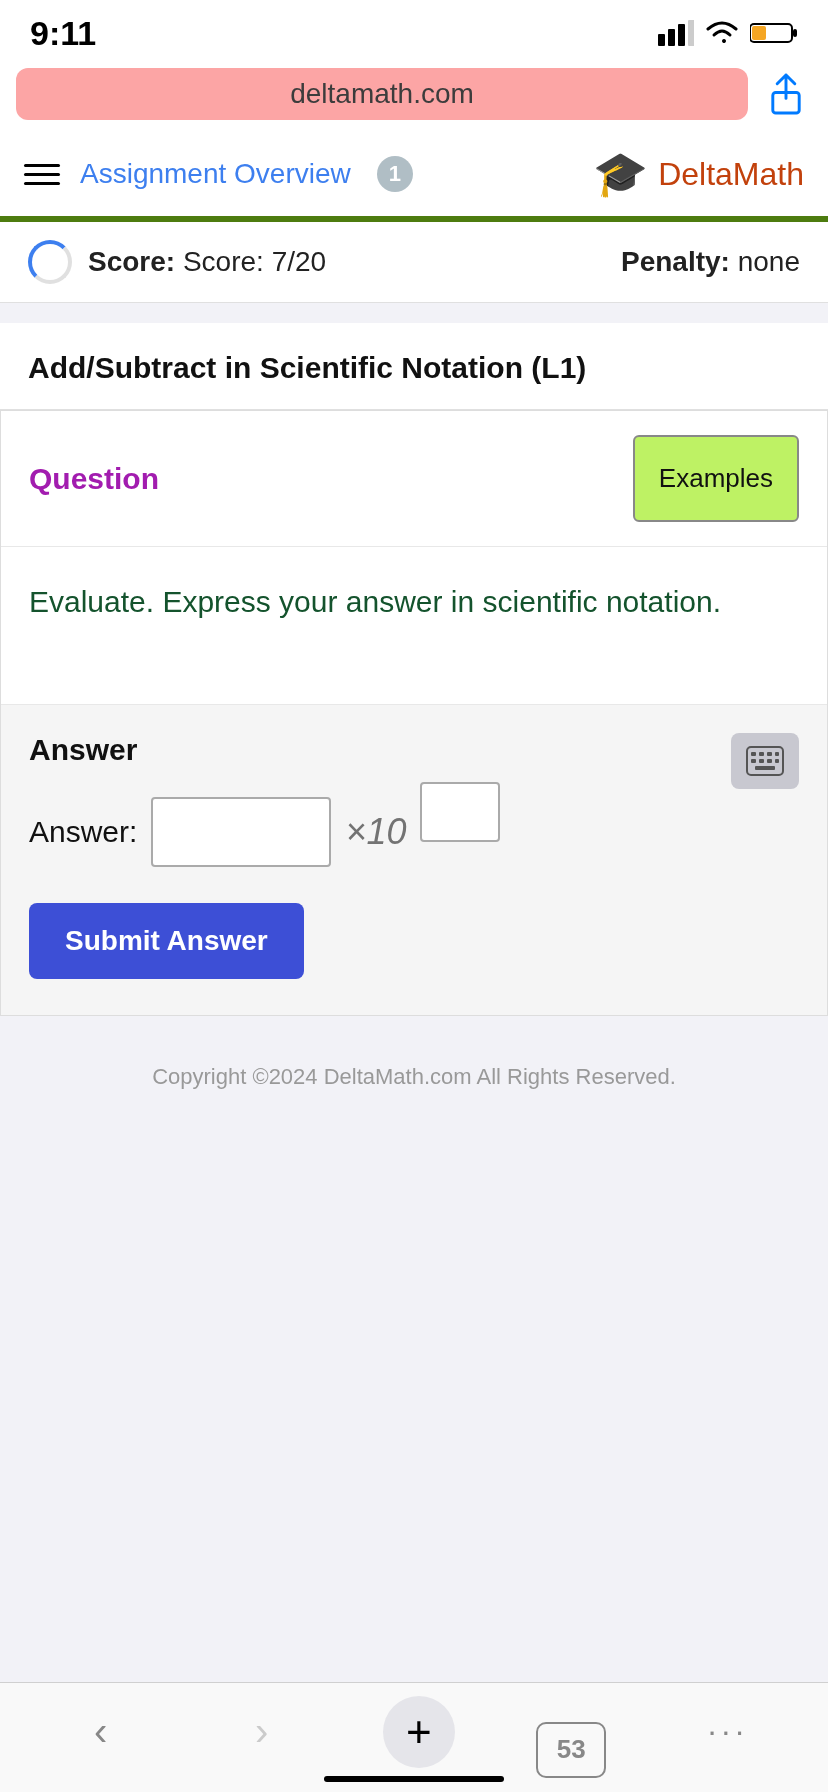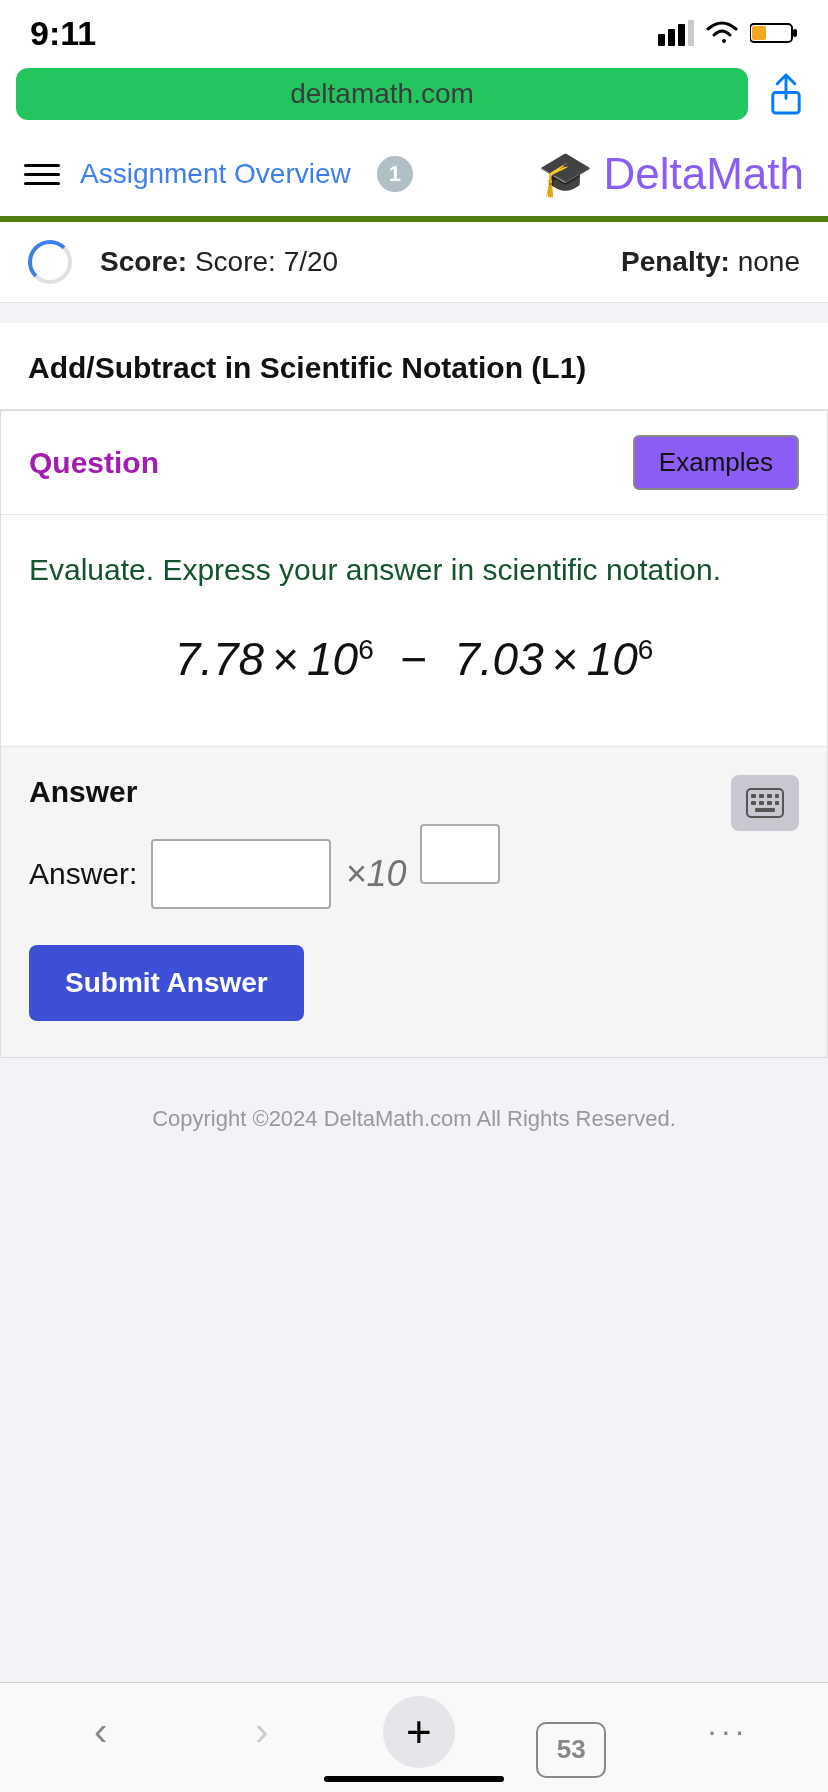--- a/index.html
+++ b/index.html
@@ -36,21 +36,21 @@
     
     .address-bar-wrap {
       background: #fff;
       padding: 8px 16px 12px 16px;
       display: flex;
       align-items: center;
       gap: 12px;
     }
     .address-bar {
       flex: 1;
-      background: #22c55e;
+      background: #fca5a5;
       border-radius: 12px;
       padding: 10px 20px;
       display: flex;
       align-items: center;
       justify-content: center;
     }
     .address-text {
       font-size: 28px;
       color: #3c3c3c;
     }
@@ -105,41 +105,41 @@
     .logo-wrap {
       display: flex;
       align-items: center;
       gap: 10px;
       margin-left: auto;
     }
     .logo-icon {
       font-size: 44px;
     }
     .logo-text {
-      font-size: 44px;
+      font-size: 32px;
       font-weight: 700;
-      color: #8b5cf6;
+      color: #c2410c;
     }
     .logo-text span {
       font-weight: 400;
     }
 
     
     .score-bar {
       background: #fff;
       display: flex;
       align-items: center;
       justify-content: space-between;
       padding: 18px 28px;
       border-bottom: 1px solid #e0e0e0;
     }
     .score-left {
       display: flex;
       align-items: center;
-      gap: 28px;
+      gap: 16px;
     }
     .score-circle {
       width: 44px;
       height: 44px;
       border-radius: 50%;
       border: 4px solid #e0e0e0;
       border-top-color: #3d7fef;
       border-left-color: #3d7fef;
     }
     .score-text {
@@ -184,23 +184,23 @@
       border-bottom: 1px solid #e8e8e8;
     }
     .question-label {
       font-size: 30px;
       font-weight: 700;
       color: #a21caf;
     }
     .examples-btn {
       border: 2px solid #888;
       border-radius: 6px;
-      padding: 10px 24px;
+      padding: 26px 24px;
       font-size: 26px;
-      background: #8b5cf6;
+      background: #bef264;
       color: #111;
       cursor: pointer;
     }
 
     
     .question-body {
       padding: 32px 28px 40px 28px;
       border-bottom: 1px solid #e8e8e8;
     }
     .question-prompt {
@@ -461,29 +461,20 @@
 
   <div class="question-card">
 
     <div class="question-header">
       <span class="question-label">Question</span>
       <button class="examples-btn">Examples</button>
     </div>
 
     <div class="question-body">
       <p class="question-prompt">Evaluate. Express your answer in scientific notation.</p>
-      <div class="math-expression">
-        <span>
-          <i>7.78</i><span class="times-sym">×</span>10<sup>6</sup>
-        </span>
-        <span class="minus-sym"> − </span>
-        <span>
-          <i>7.03</i><span class="times-sym">×</span>10<sup>6</sup>
-        </span>
-      </div>
     </div>
 
     <div class="answer-section">
       <div class="answer-header">
         <span class="answer-label">Answer</span>
         <button class="keyboard-btn">
           <svg width="38" height="30" viewBox="0 0 38 30" fill="none">
             <rect x="1" y="1" width="36" height="28" rx="4" stroke="#555" stroke-width="2"></rect>
             <rect x="5" y="6" width="5" height="4" rx="1" fill="#555"></rect>
             <rect x="13" y="6" width="5" height="4" rx="1" fill="#555"></rect>

